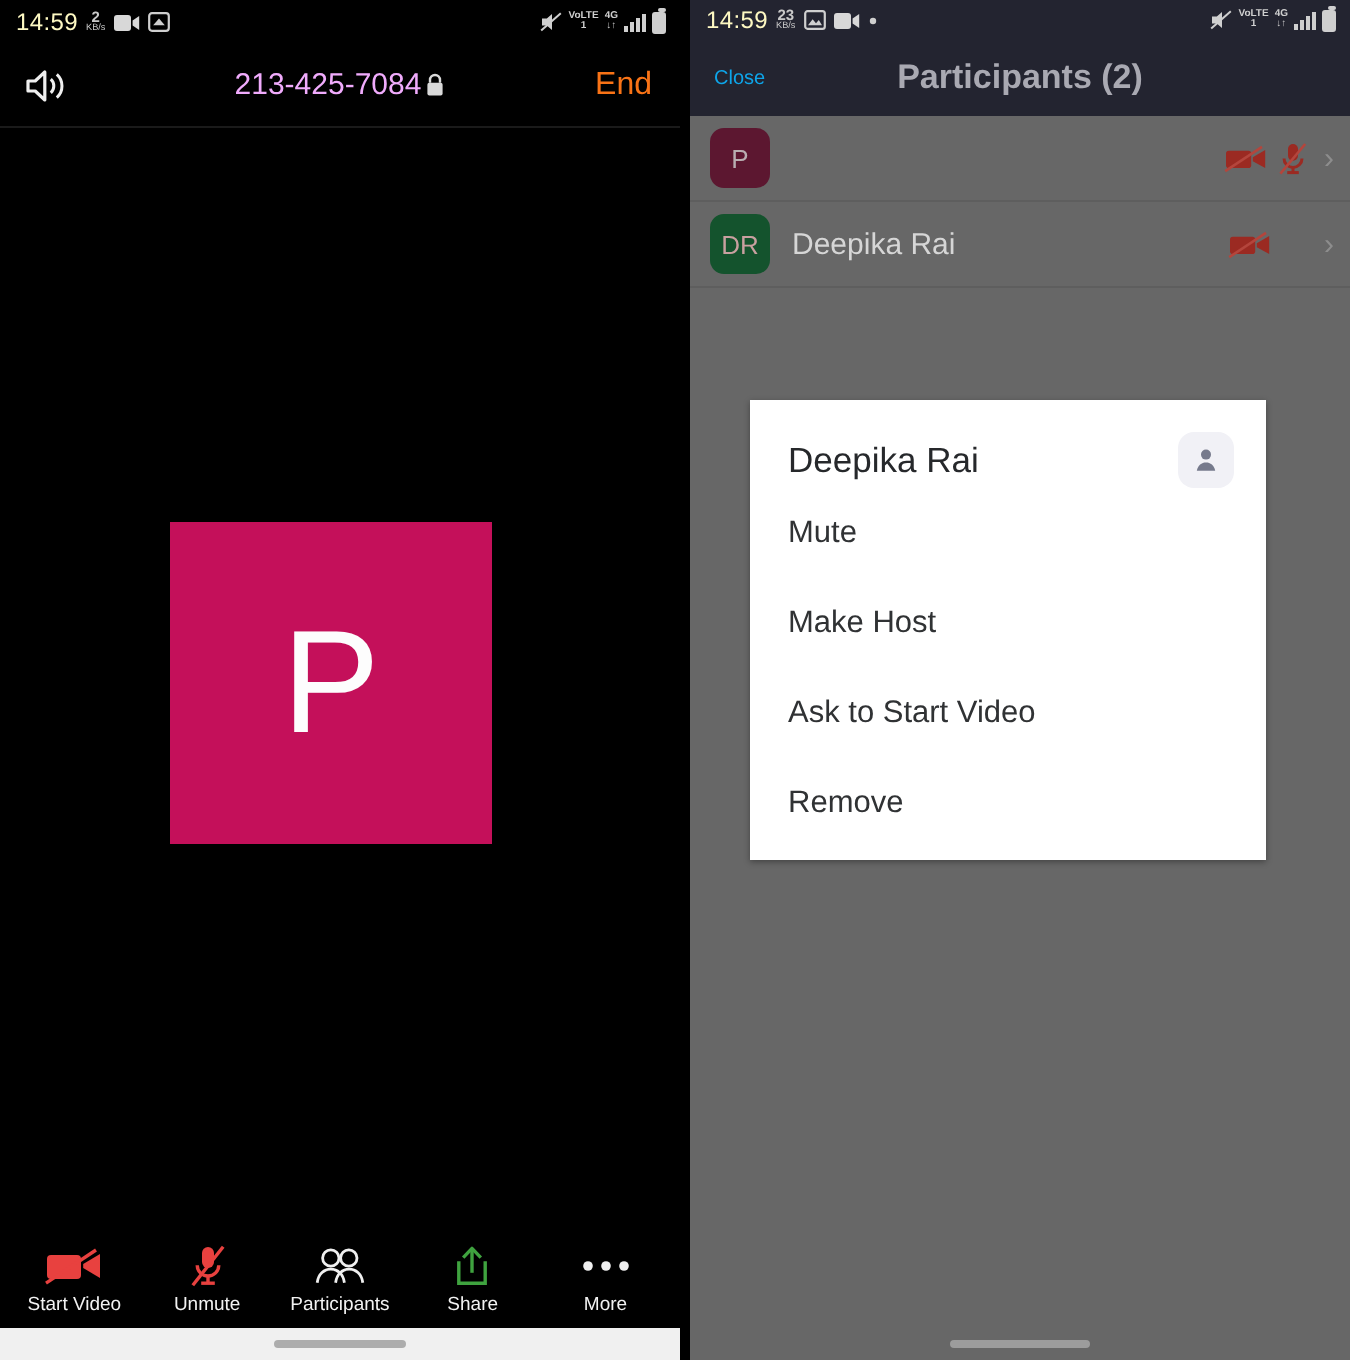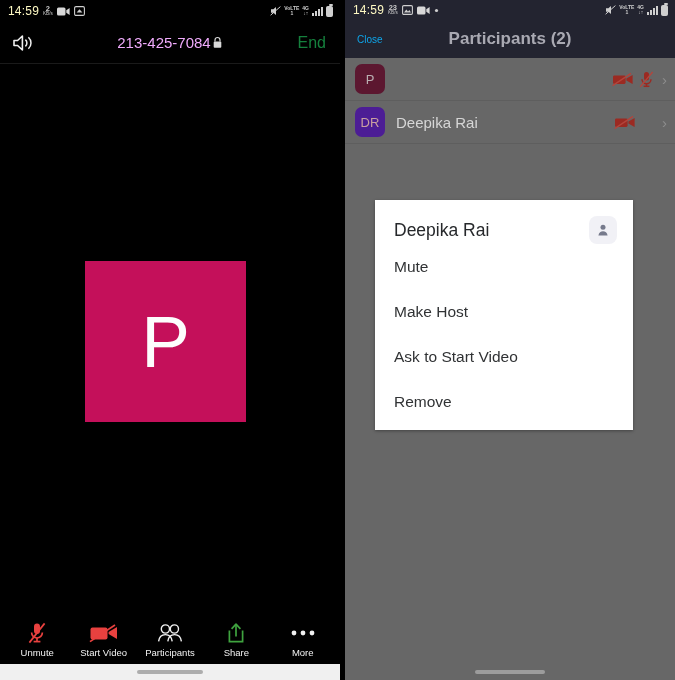--- a/index.html
+++ b/index.html
@@ -42,21 +42,21 @@
 
   .callbar {
     height:42px; display:flex; align-items:center; position:relative;
     border-bottom:1px solid #1a1a1a;
   }
   .callbar .spk { position:absolute; left:12px; display:flex; align-items:center; }
   .call-title {
     width:100%; text-align:center; color:#f0abfc; font-size:15px;
     display:flex; align-items:center; justify-content:center; gap:1px;
   }
-  .call-end { position:absolute; right:14px; color:#15803d; font-size:16px; }
+  .call-end { position:absolute; right:14px; color:#f97316; font-size:16px; }
 
   .stage { position:absolute; top:64px; bottom:58px; left:0; right:0; background:#000; }
   .tile {
     position:absolute; left:85px; top:197px; width:161px; height:161px;
     background:#c4105a; display:flex; align-items:center; justify-content:center;
   }
   .tile span { color:#fdfdfd; font-size:73px; font-weight:400; line-height:1; }
 
   .toolbar {
     position:absolute; bottom:16px; left:0; right:0; height:42px;
@@ -206,39 +206,39 @@
 
     <div class="stage">
       <div class="tile">
         <span>P</span>
       </div>
     </div>
 
     <div class="toolbar">
       <div class="tb-item">
         <span class="tb-ico">
+          <svg width="30" height="20" viewBox="0 0 30 20">
+            <rect x="1.5" y="4.5" width="17" height="12" rx="2" fill="#e8413f"></rect>
+            <path d="M19.6 9 L28 4 v12 L19.6 11 z" fill="#e8413f"></path>
+            <line x1="1" y1="18.6" x2="26" y2="2" stroke="#e8413f" stroke-width="1.7"></line>
+          </svg>
+        </span>
+        <span class="tb-label">Start Video</span>
+      </div>
+      <div class="tb-item">
+        <span class="tb-ico">
           <svg width="20" height="22" viewBox="0 0 20 22">
             <rect x="7" y="1.5" width="6" height="10.5" rx="3" fill="#e8413f"></rect>
             <path d="M4.6 10.6 a5.4 5.4 0 0 0 10.8 0" fill="none" stroke="#e8413f" stroke-width="1.7"></path>
             <line x1="10" y1="16" x2="10" y2="19.4" stroke="#e8413f" stroke-width="1.7"></line>
             <line x1="6.6" y1="19.6" x2="13.4" y2="19.6" stroke="#e8413f" stroke-width="1.7"></line>
             <line x1="2.4" y1="20.6" x2="17.6" y2="1.4" stroke="#e8413f" stroke-width="1.7"></line>
           </svg>
         </span>
         <span class="tb-label">Unmute</span>
-      </div>
-      <div class="tb-item">
-        <span class="tb-ico">
-          <svg width="30" height="20" viewBox="0 0 30 20">
-            <rect x="1.5" y="4.5" width="17" height="12" rx="2" fill="#e8413f"></rect>
-            <path d="M19.6 9 L28 4 v12 L19.6 11 z" fill="#e8413f"></path>
-            <line x1="1" y1="18.6" x2="26" y2="2" stroke="#e8413f" stroke-width="1.7"></line>
-          </svg>
-        </span>
-        <span class="tb-label">Start Video</span>
       </div>
       <div class="tb-item">
         <span class="tb-ico">
           <svg width="26" height="20" viewBox="0 0 26 20">
             <circle cx="8.4" cy="6" r="4.1" fill="none" stroke="#f0f0f0" stroke-width="1.4"></circle>
             <circle cx="17.4" cy="6" r="4.1" fill="none" stroke="#f0f0f0" stroke-width="1.4"></circle>
             <path d="M1.6 18.4 c0.6-4.6 3.6-6.8 6.8-6.8 c3.2 0 6.2 2.2 6.8 6.8" fill="none" stroke="#f0f0f0" stroke-width="1.4"></path>
             <path d="M10.8 18.4 c0.6-4.6 3.6-6.8 6.8-6.8 c3.2 0 6.2 2.2 6.8 6.8" fill="none" stroke="#f0f0f0" stroke-width="1.4"></path>
           </svg>
         </span>
@@ -350,21 +350,21 @@
                 <path d="M3 8.2 a4.5 4.5 0 0 0 9 0" fill="none" stroke="#9b2a22" stroke-width="1.5"></path>
                 <line x1="7.5" y1="12.5" x2="7.5" y2="15" stroke="#9b2a22" stroke-width="1.5"></line>
                 <line x1="4.6" y1="15.3" x2="10.4" y2="15.3" stroke="#9b2a22" stroke-width="1.5"></line>
                 <line x1="1.2" y1="15.8" x2="13.6" y2="1" stroke="#b4453c" stroke-width="1.3"></line>
               </svg>
             </span>
             <span class="p-chev">›</span>
           </span>
         </div>
         <div class="p-row">
-          <span class="p-av" style="background:#4c1d95;color:#c9a0a0">
+          <span class="p-av" style="background:#14532d;color:#c9a0a0">
             <span>DR</span>
           </span>
           <span class="p-name">
             <span>Deepika Rai</span>
           </span>
           <span class="p-icons">
             <span style="display:inline-flex">
               <svg width="22" height="15" viewBox="0 0 22 15">
                 <rect x="1" y="3.4" width="12.6" height="8.6" rx="1.4" fill="#9b2a22"></rect>
                 <path d="M14.4 6.6 L20.6 3 v9 L14.4 8.6 z" fill="#9b2a22"></path>

